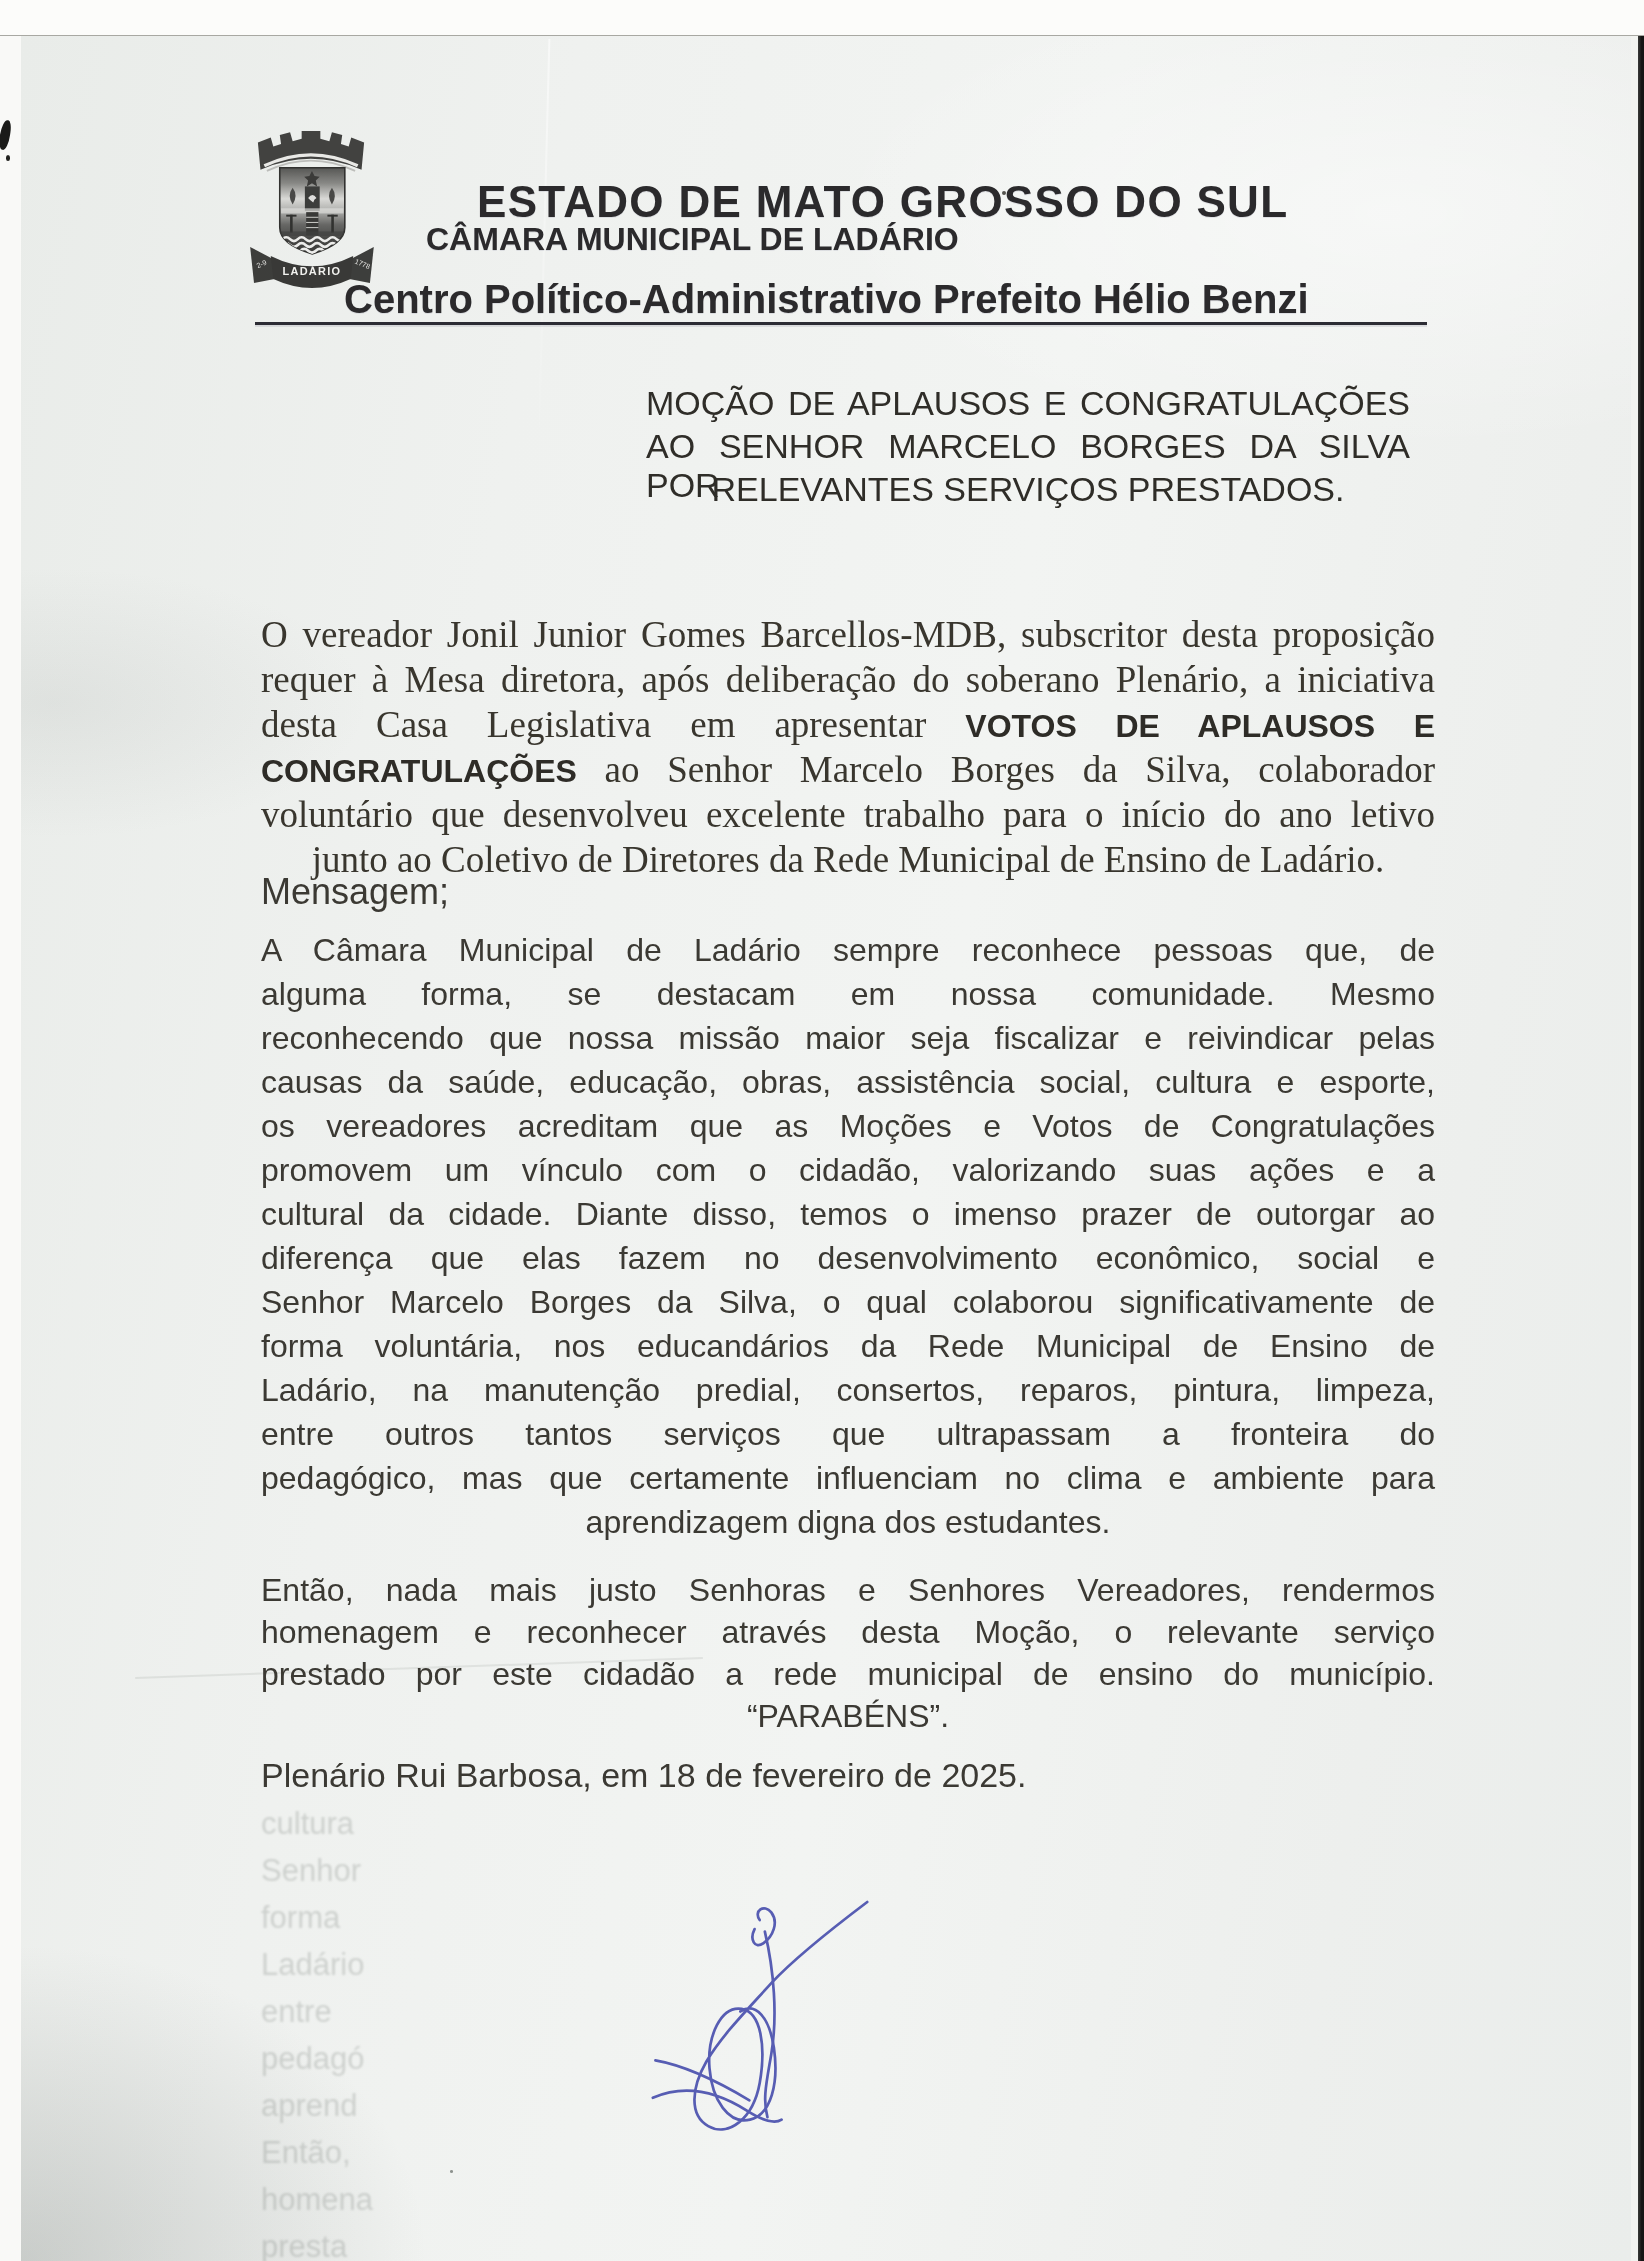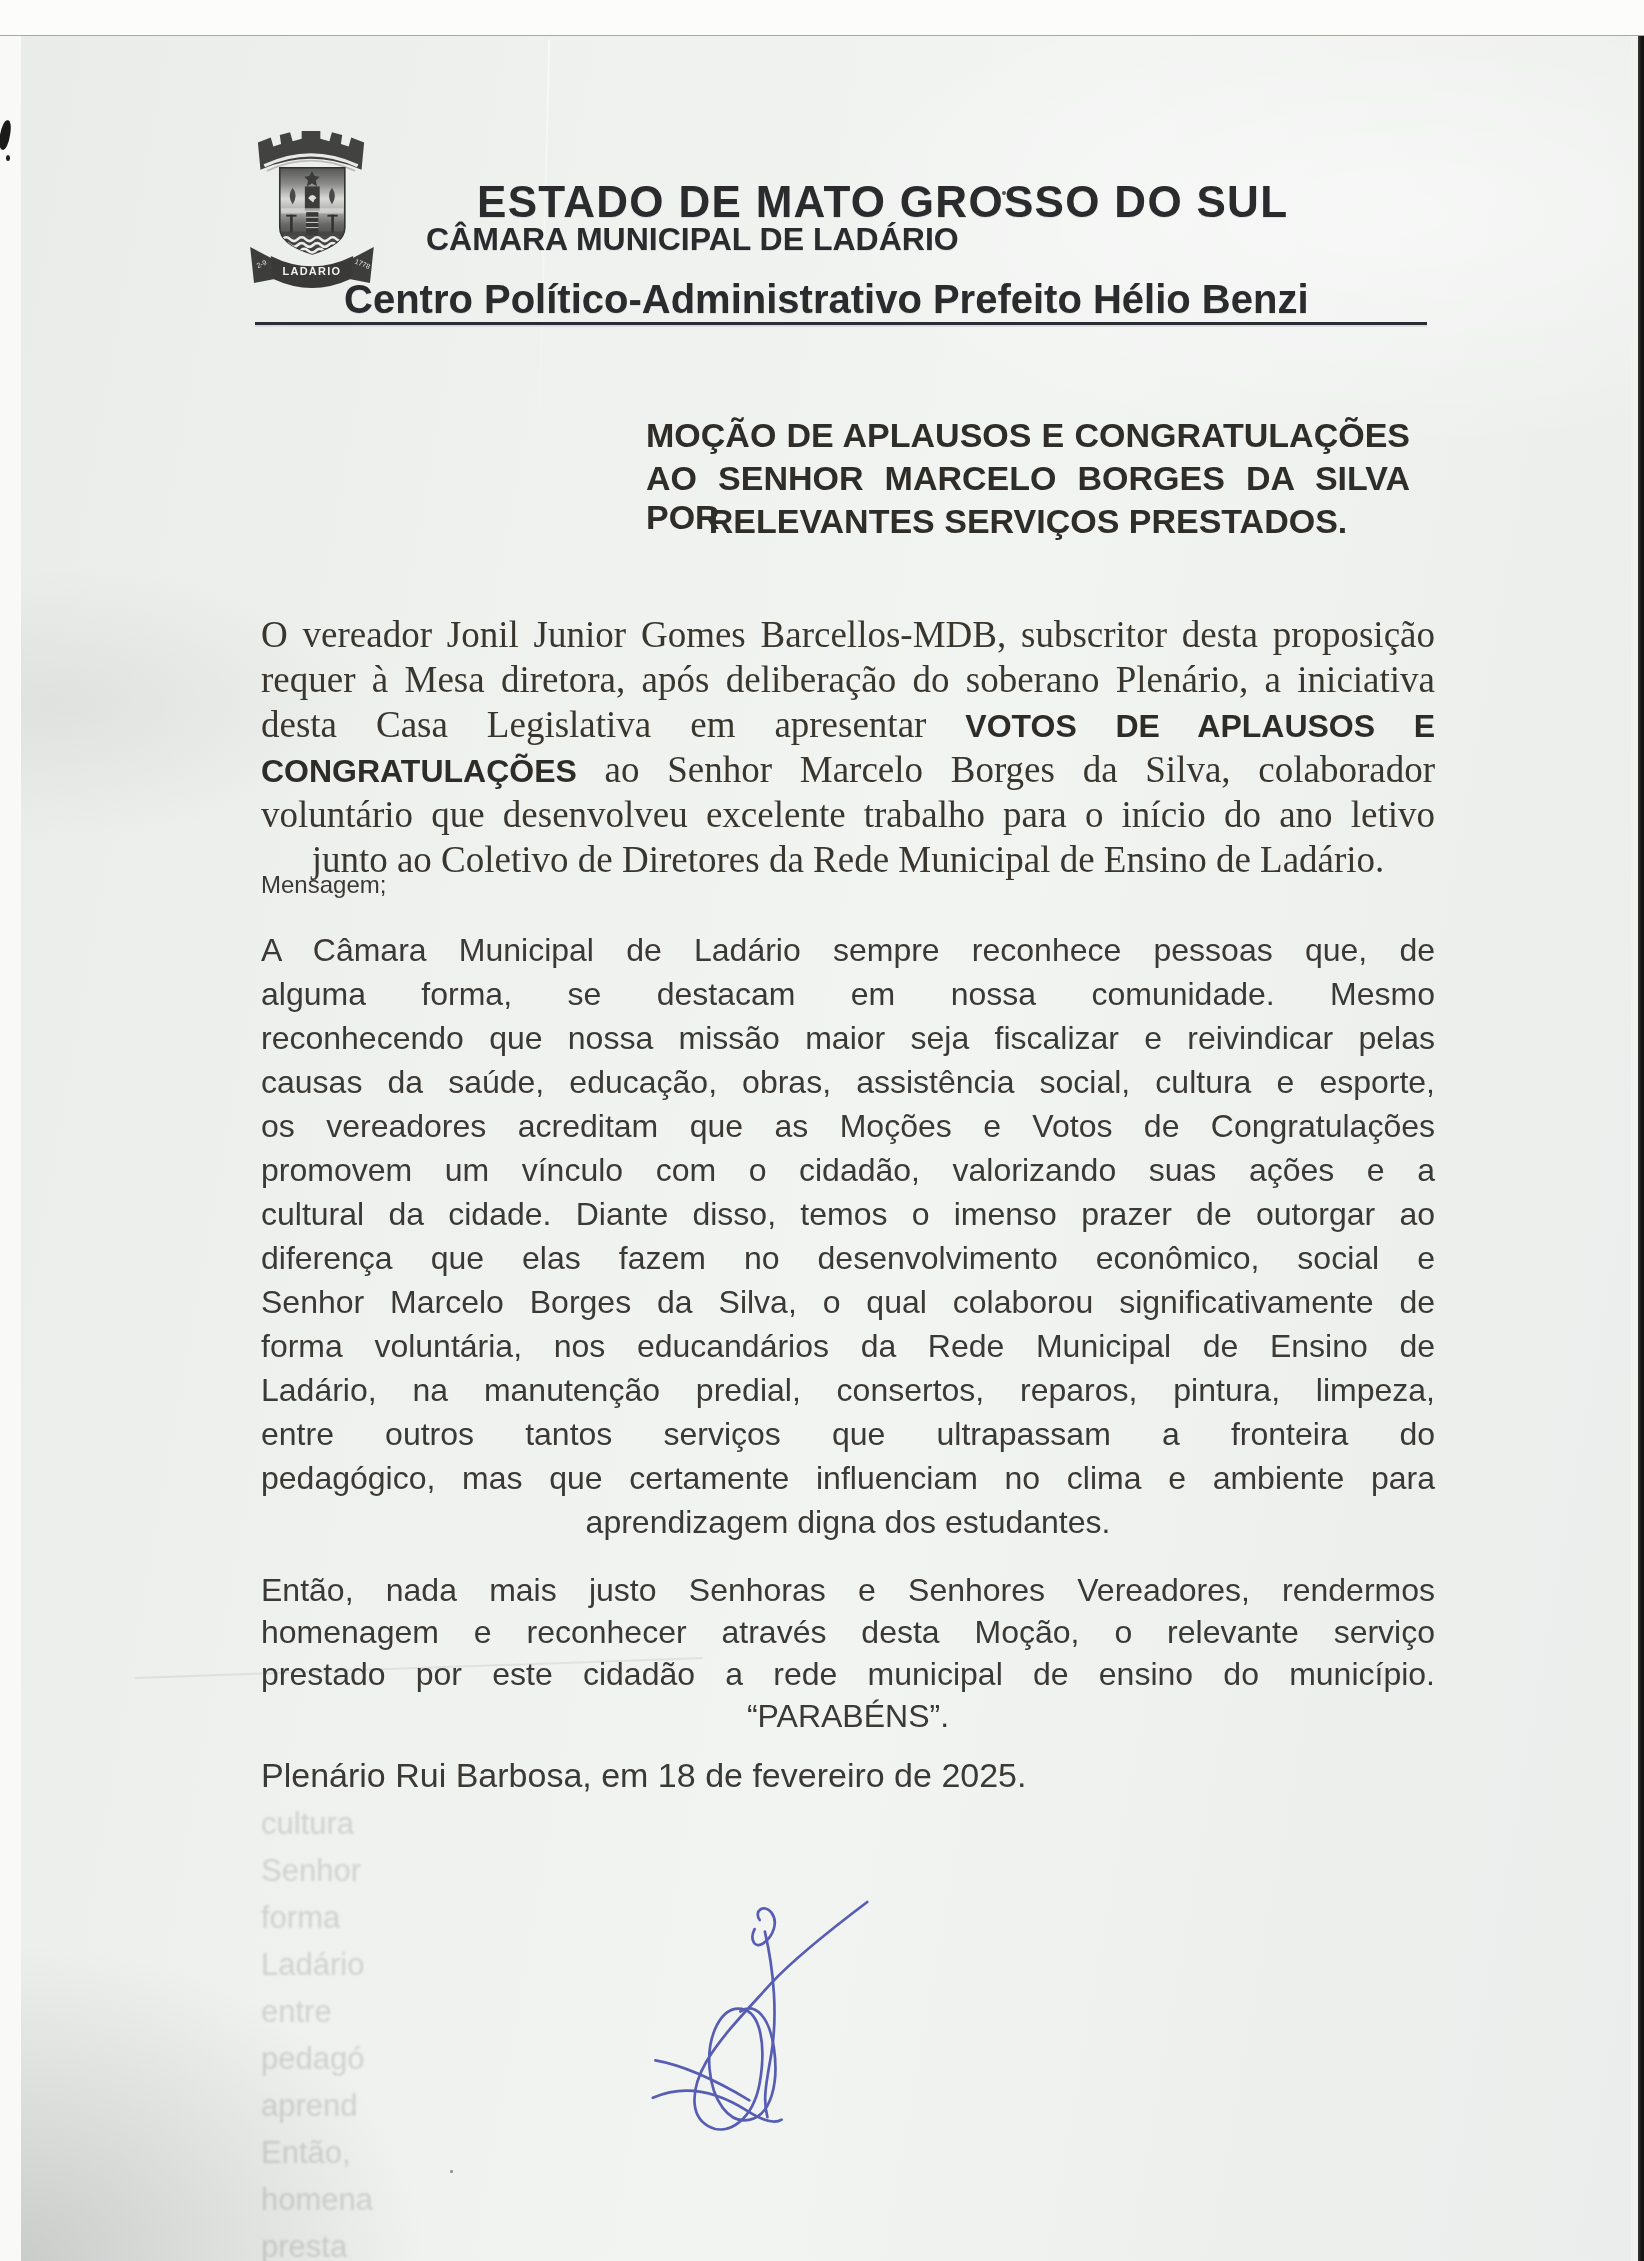--- a/index.html
+++ b/index.html
@@ -42,32 +42,32 @@
 
   
   .hline{font-weight:bold;color:#2b2a2c;white-space:nowrap;text-shadow:0 0.6px 0 rgba(40,40,90,.10);}
   .h1{left:477px;top:177px;font-size:44px;letter-spacing:1.3px;}
   .h2{left:426px;top:221px;font-size:32px;}
   .h3{left:344px;top:277px;font-size:40px;}
   .rule{position:absolute;left:255px;top:322px;width:1172px;height:3.2px;background:#2c2c34;
     box-shadow:0 1.9px 0 rgba(130,130,150,.22);}
 
   
-  .title-block{left:646px;top:384px;width:764px;font-weight:bold;font-size:34px;color:#2f2d28;margin-top:32px;}
+  .title-block{left:646px;top:384px;width:764px;font-weight:normal;font-size:34px;color:#2f2d28;}
   .title-block .row{height:43px;}
 
   
   .para1{left:261px;top:613px;width:1174px;font-family:"Liberation Serif",serif;
     font-size:37px;color:#39362e;}
   .para1 .row{height:45px;}
   .para1 b{font-family:"Liberation Sans",sans-serif;font-size:32px;color:#2e2c27;}
 
   
   .sans-body{font-size:32px;color:#3b3933;}
-  .mensagem{left:261px;top:871px;font-size:24px;color:#3b3933;text-align:right;}
+  .mensagem{left:261px;top:871px;font-size:36px;color:#3b3933;text-align:right;}
   .para2{left:261px;top:932px;width:1174px;}
   .para2 .row{height:44px;}
   .para3{left:261px;top:1572px;width:1174px;}
   .para3 .row{height:42px;}
   .dateline{left:261px;top:1756px;font-size:34px;color:#3b3933;}
 
   
   .ghost{left:261px;top:1806px;width:258px;font-size:31px;color:#6e756f;opacity:.26;
     filter:blur(0.8px);}
   .ghost .row{height:47px;white-space:nowrap;}

